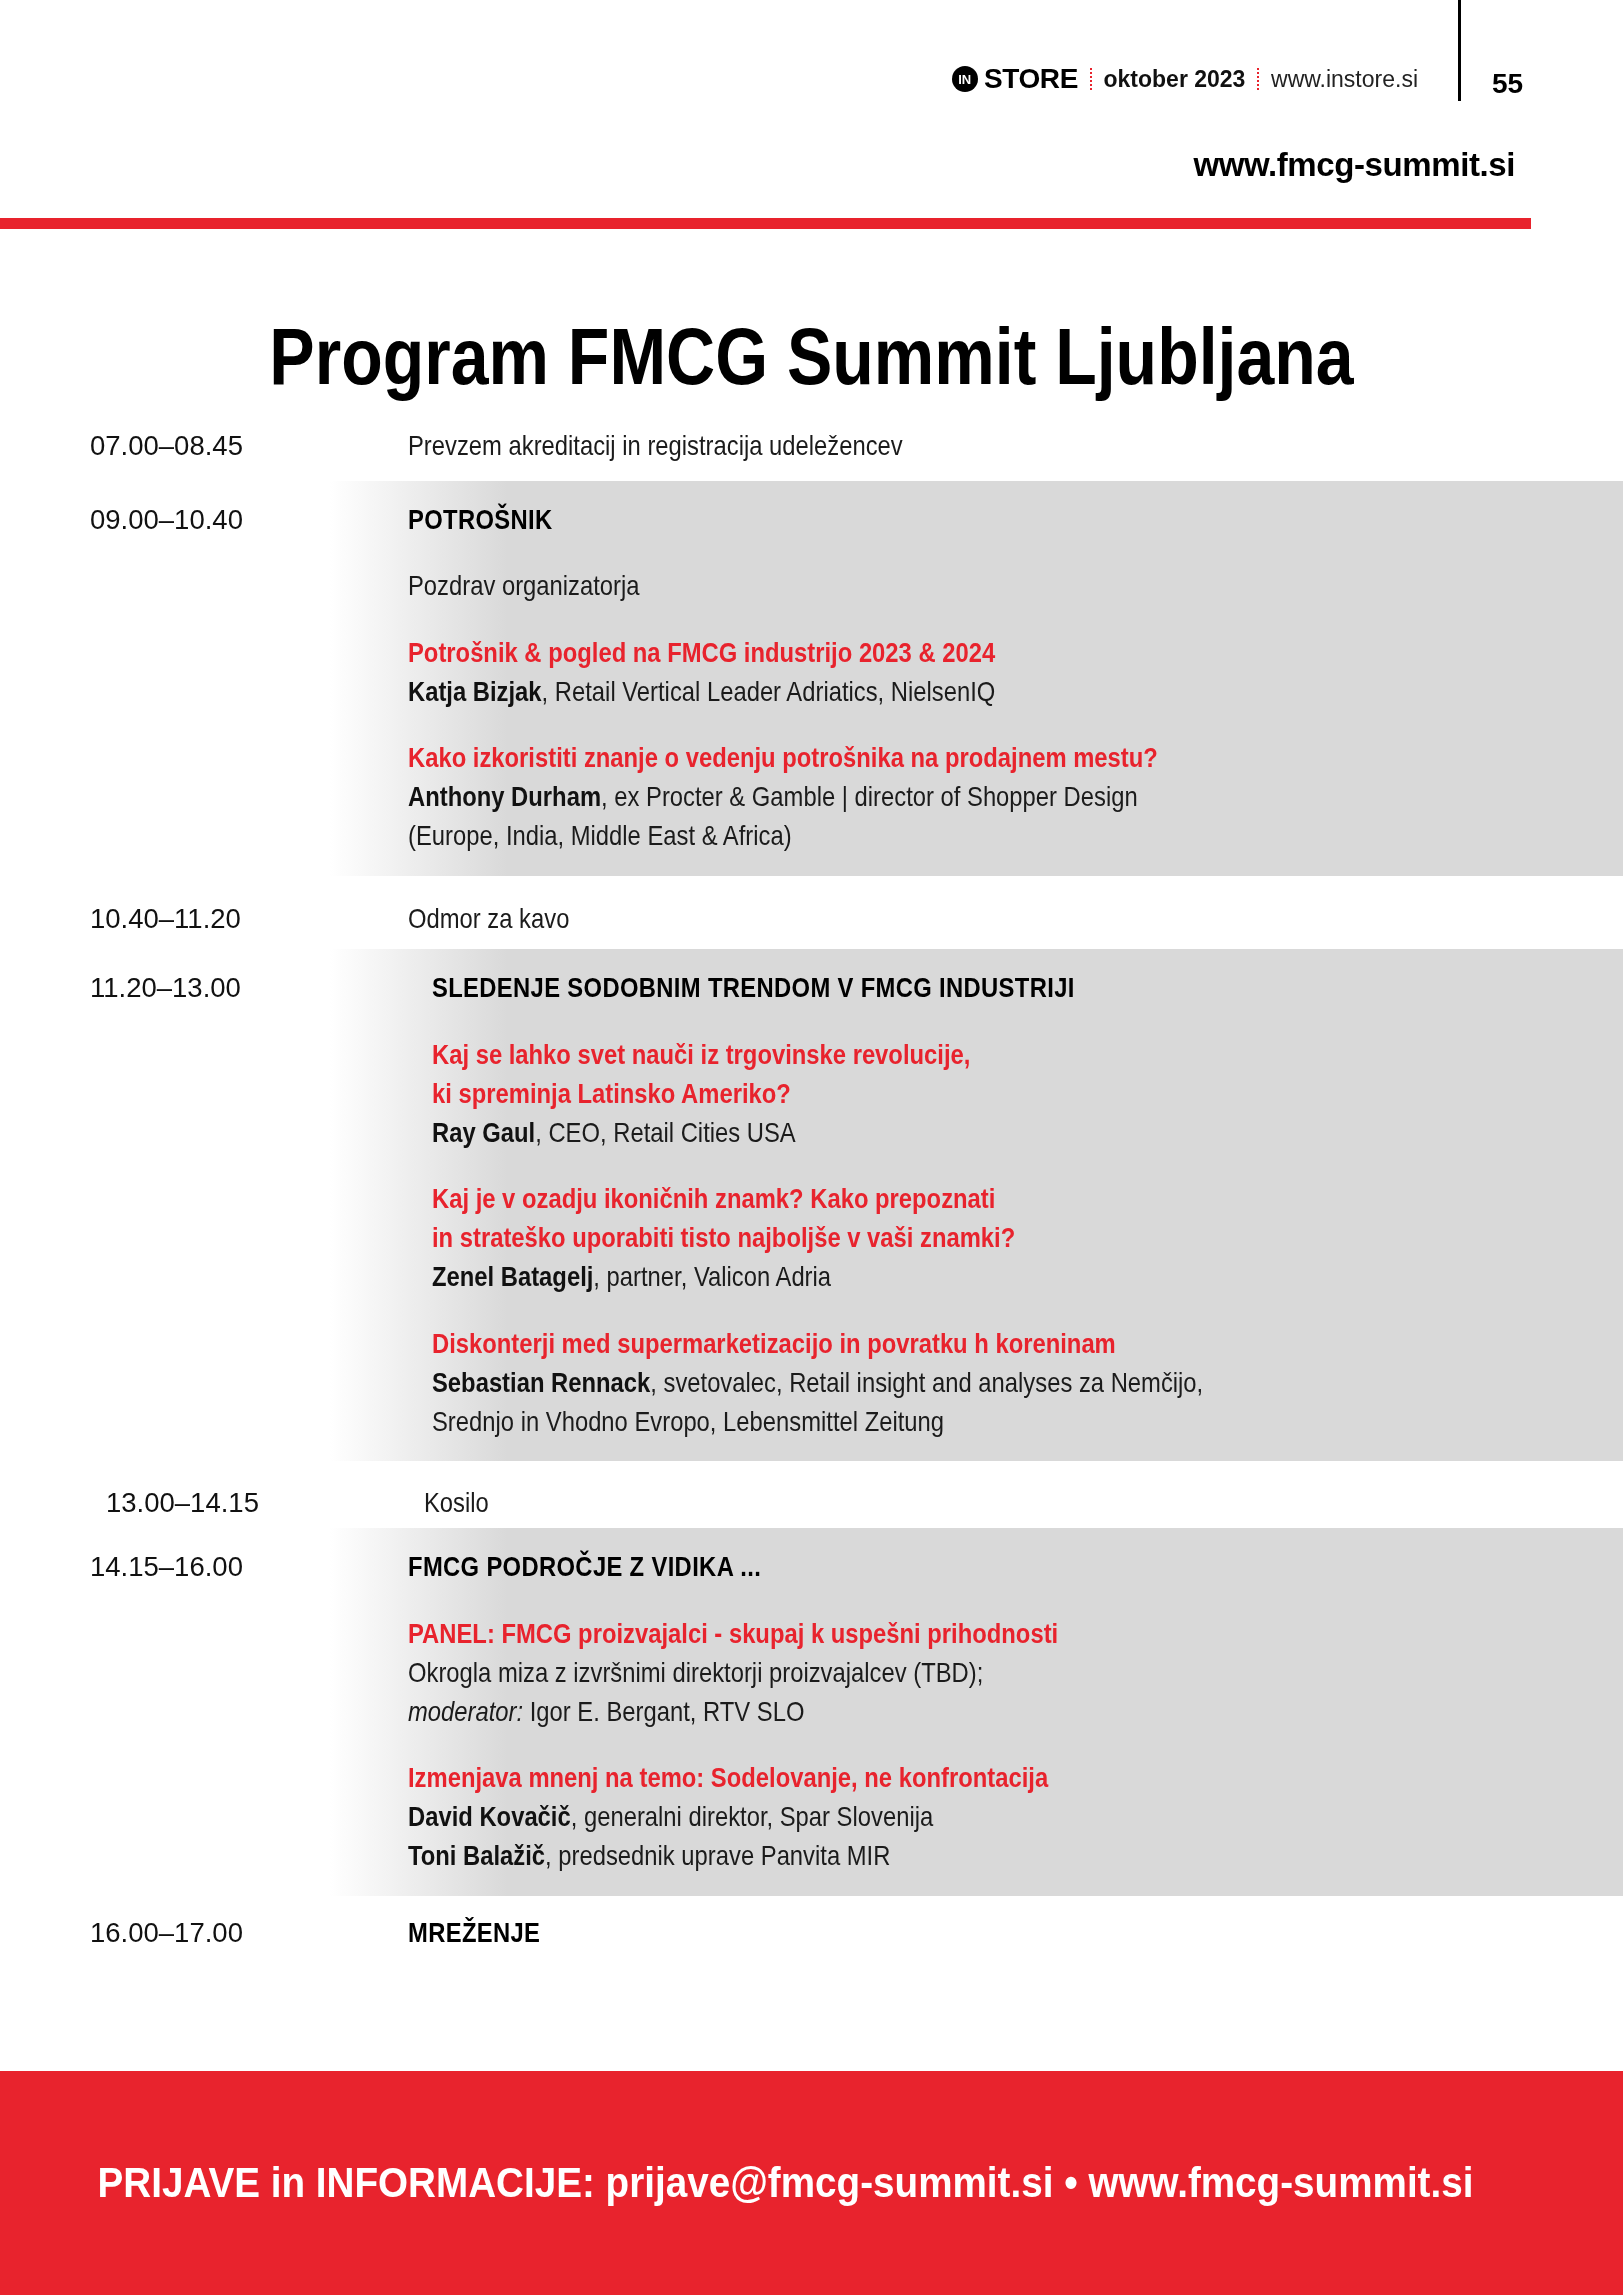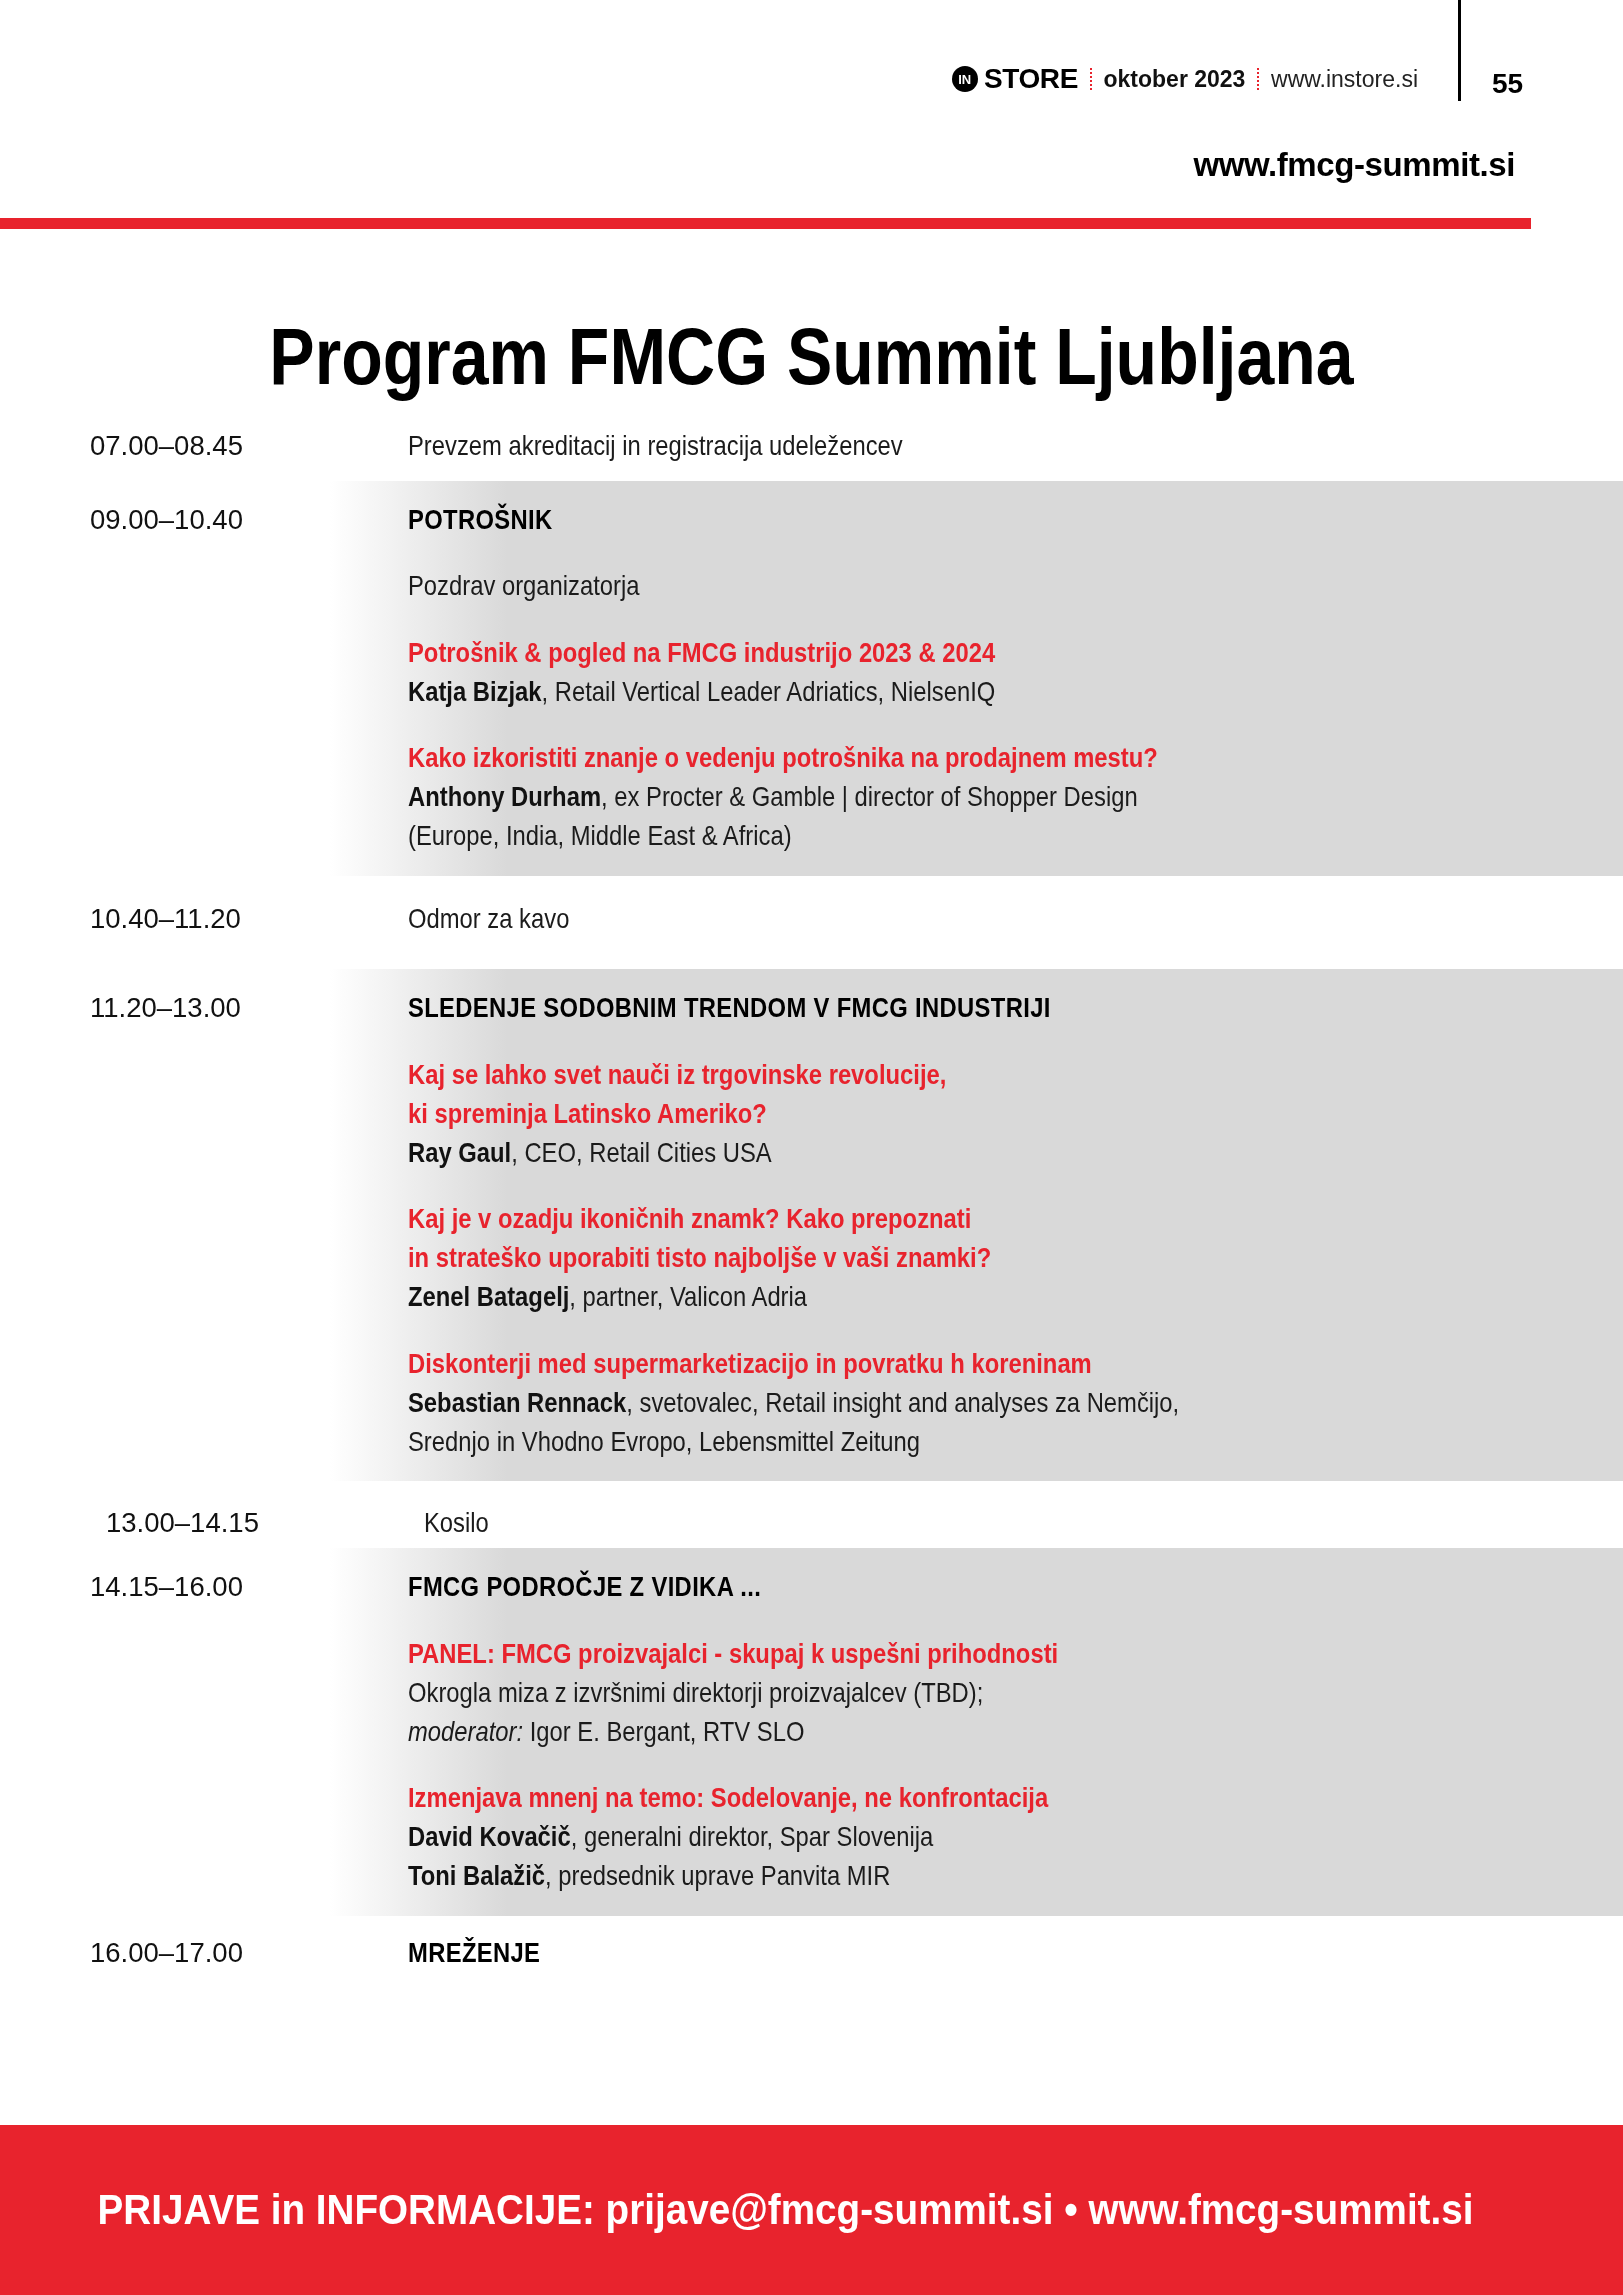--- a/index.html
+++ b/index.html
@@ -37,42 +37,42 @@
   }
   
   .schedule { position:absolute; top:426px; left:0; right:0; }
   .sched-row { display:flex; }
   .sched-row.gray {
     background:linear-gradient(90deg, #ffffff 0px, #ffffff 330px, #d9d9d9 507px, #d9d9d9 100%);
     padding:19px 0 20.4px 0;
   }
   .schedule > .sched-row:nth-child(2) { margin-top:15.7px; }
   .schedule > .sched-row:nth-child(3) { margin-top:23.6px; }
-  .schedule > .sched-row:nth-child(4) { margin-top:31px; }
+  .schedule > .sched-row:nth-child(4) { margin-top:11px;gap:24px; }
   .schedule > .sched-row:nth-child(5) { margin-top:22px;padding-left:16px; }
   .schedule > .sched-row:nth-child(6) { margin-top:6.3px; }
   .schedule > .sched-row:nth-child(7) { margin-top:17px; }
   .time {
     flex:none; width:408px; box-sizing:border-box; padding-left:90px;
     font-size:27.5px; line-height:39px; color:#111; white-space:nowrap;
   }
   .content { flex:1; min-width:0; padding-right:23.6px; }
   .block + .block { margin-top:27.5px; }
   .line {
     font-size:28px; line-height:39px; white-space:nowrap;
     transform:scaleX(0.85); transform-origin:0 50%;
   }
   .seg-r  { font-weight:normal; color:#1b1b1b; }
   .seg-b  { font-weight:bold;   color:#111; }
   .seg-rb { font-weight:bold;   color:#e8232d; }
   .seg-h  { font-weight:bold;   color:#000; letter-spacing:0.4px; }
   .seg-i  { font-style:italic;  color:#1b1b1b; }
   
   .footer-banner {
-    position:absolute; bottom:0; left:0; width:100%; height:170px; background:#e8232d;
+    position:absolute; bottom:0; left:0; width:100%; height:224px; background:#e8232d;
     display:flex; align-items:center;
   }
   .footer-text {
     padding-left:106px; color:#ffffff; font-size:42px; font-weight:bold;
     white-space:nowrap; transform:scaleX(0.92); transform-origin:0 50%;
   }
 </style>
 </head>
 <body>
 

